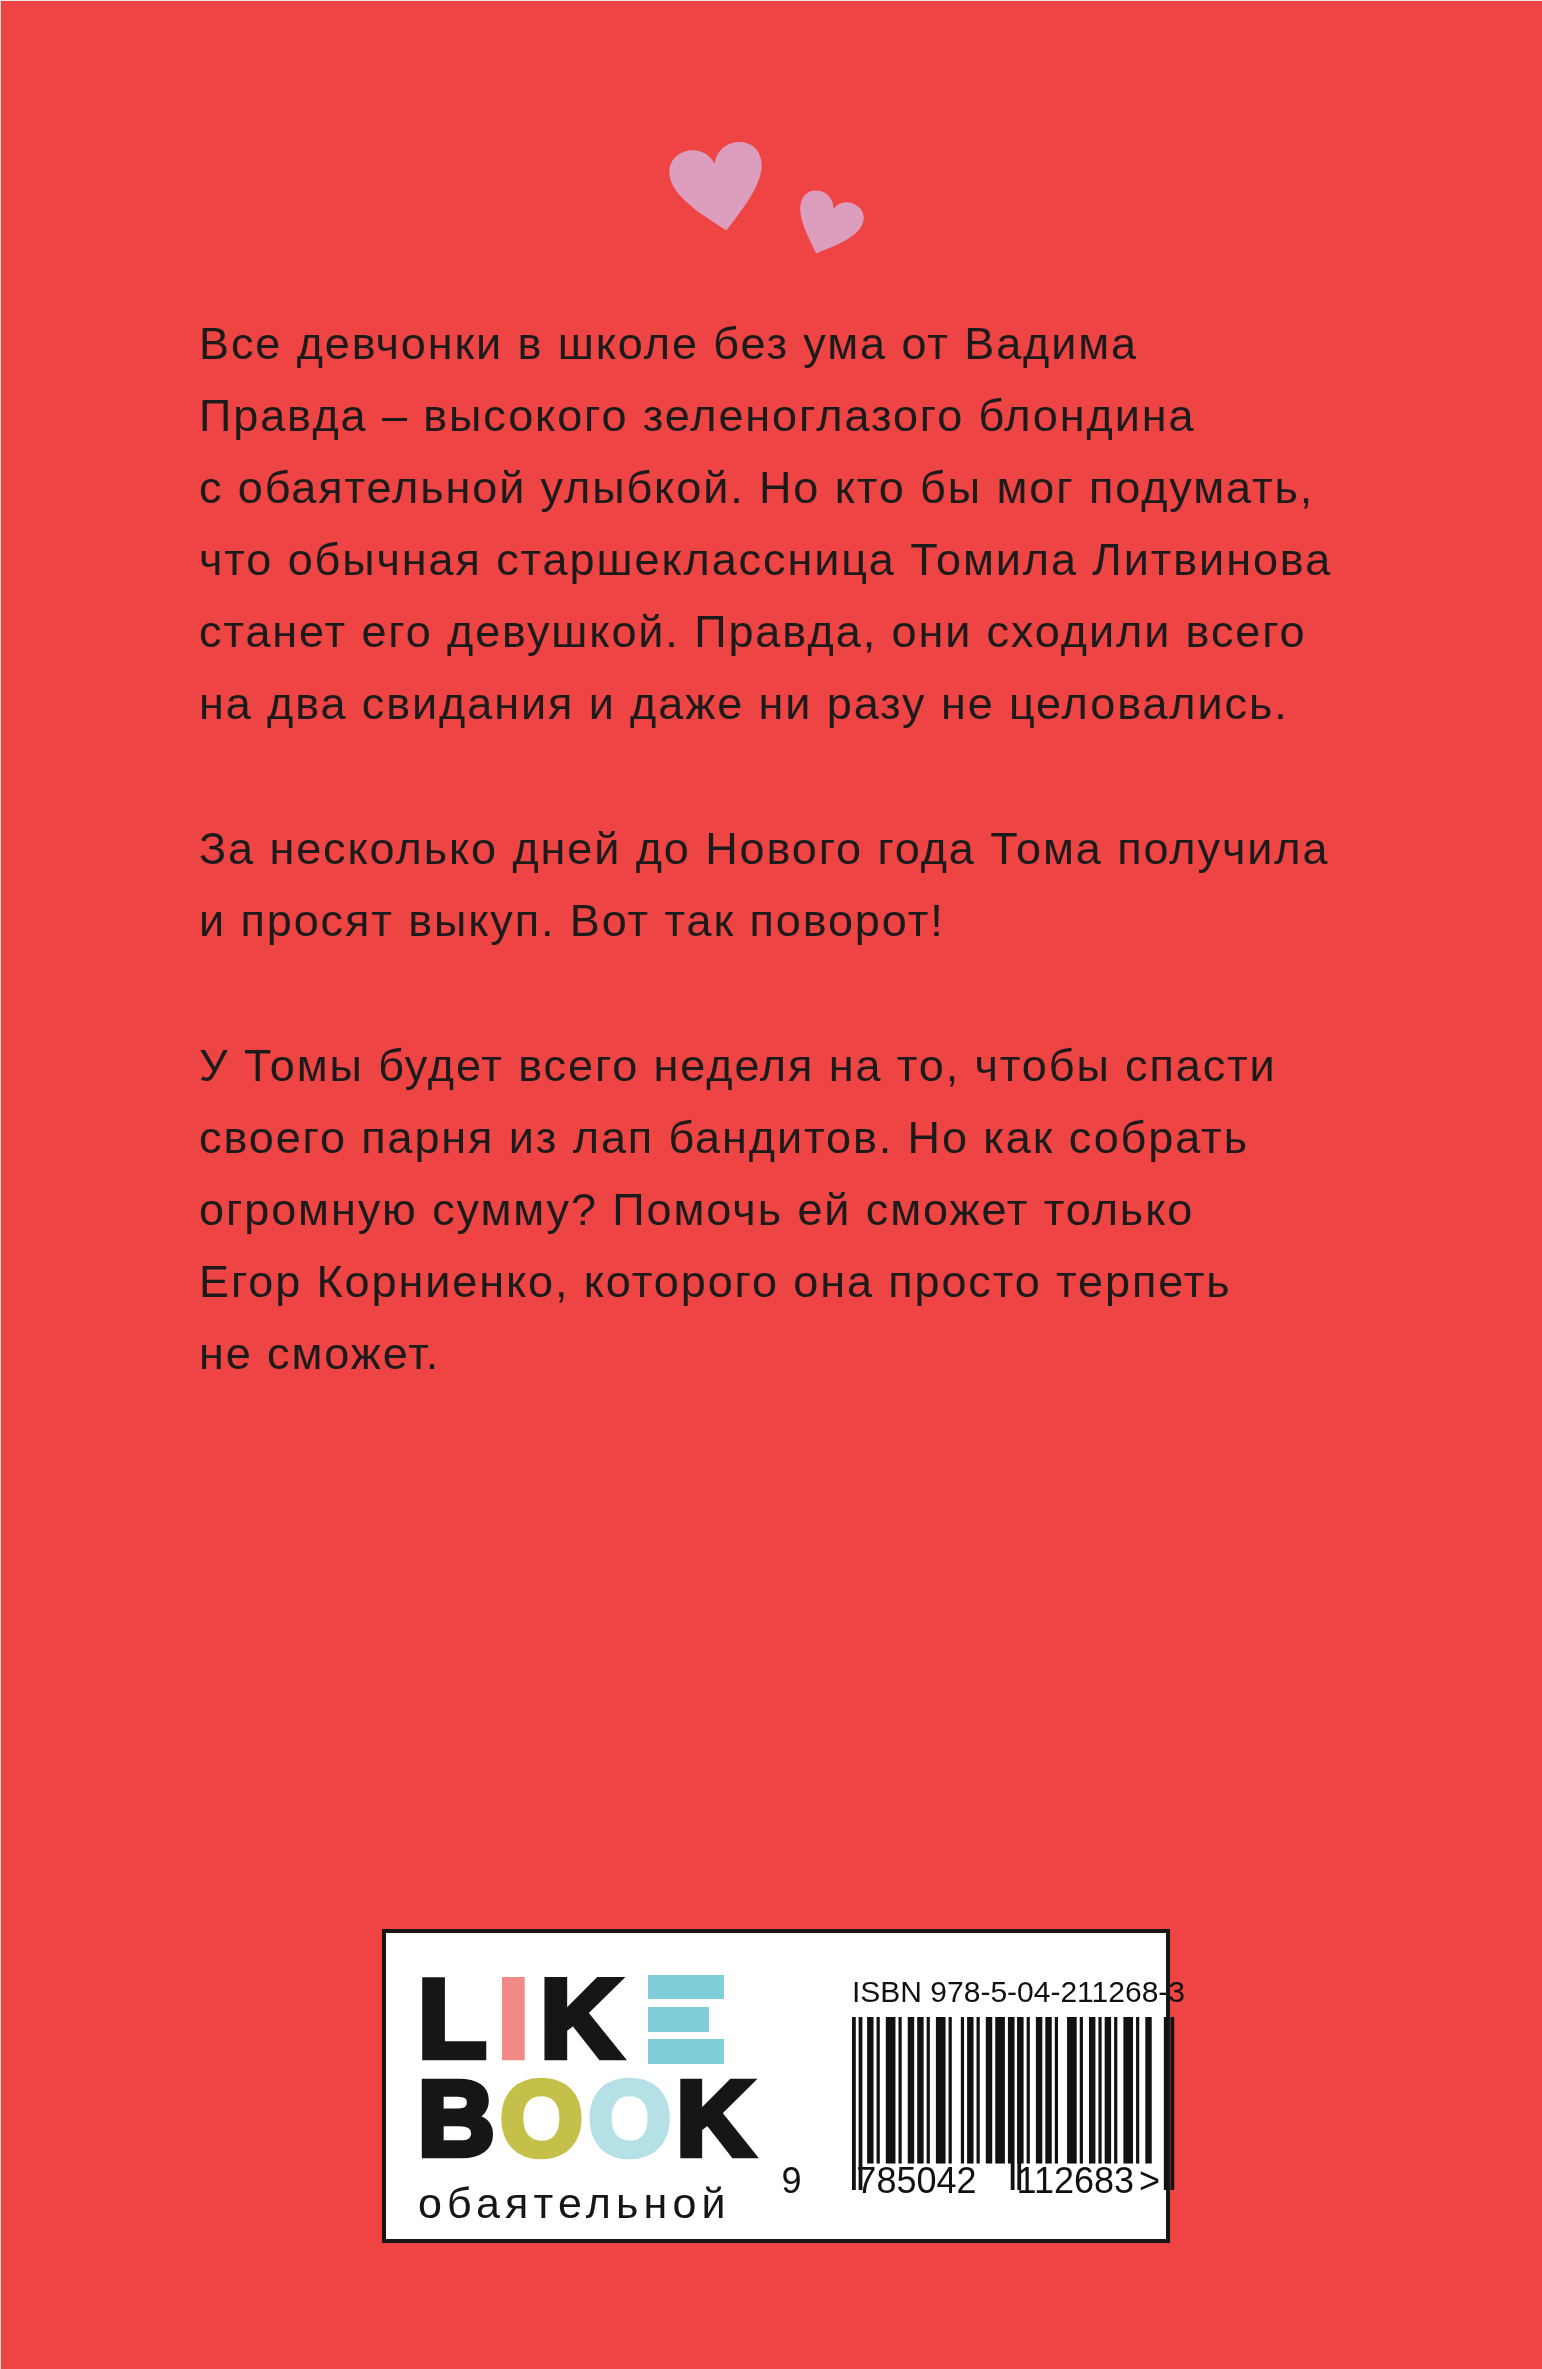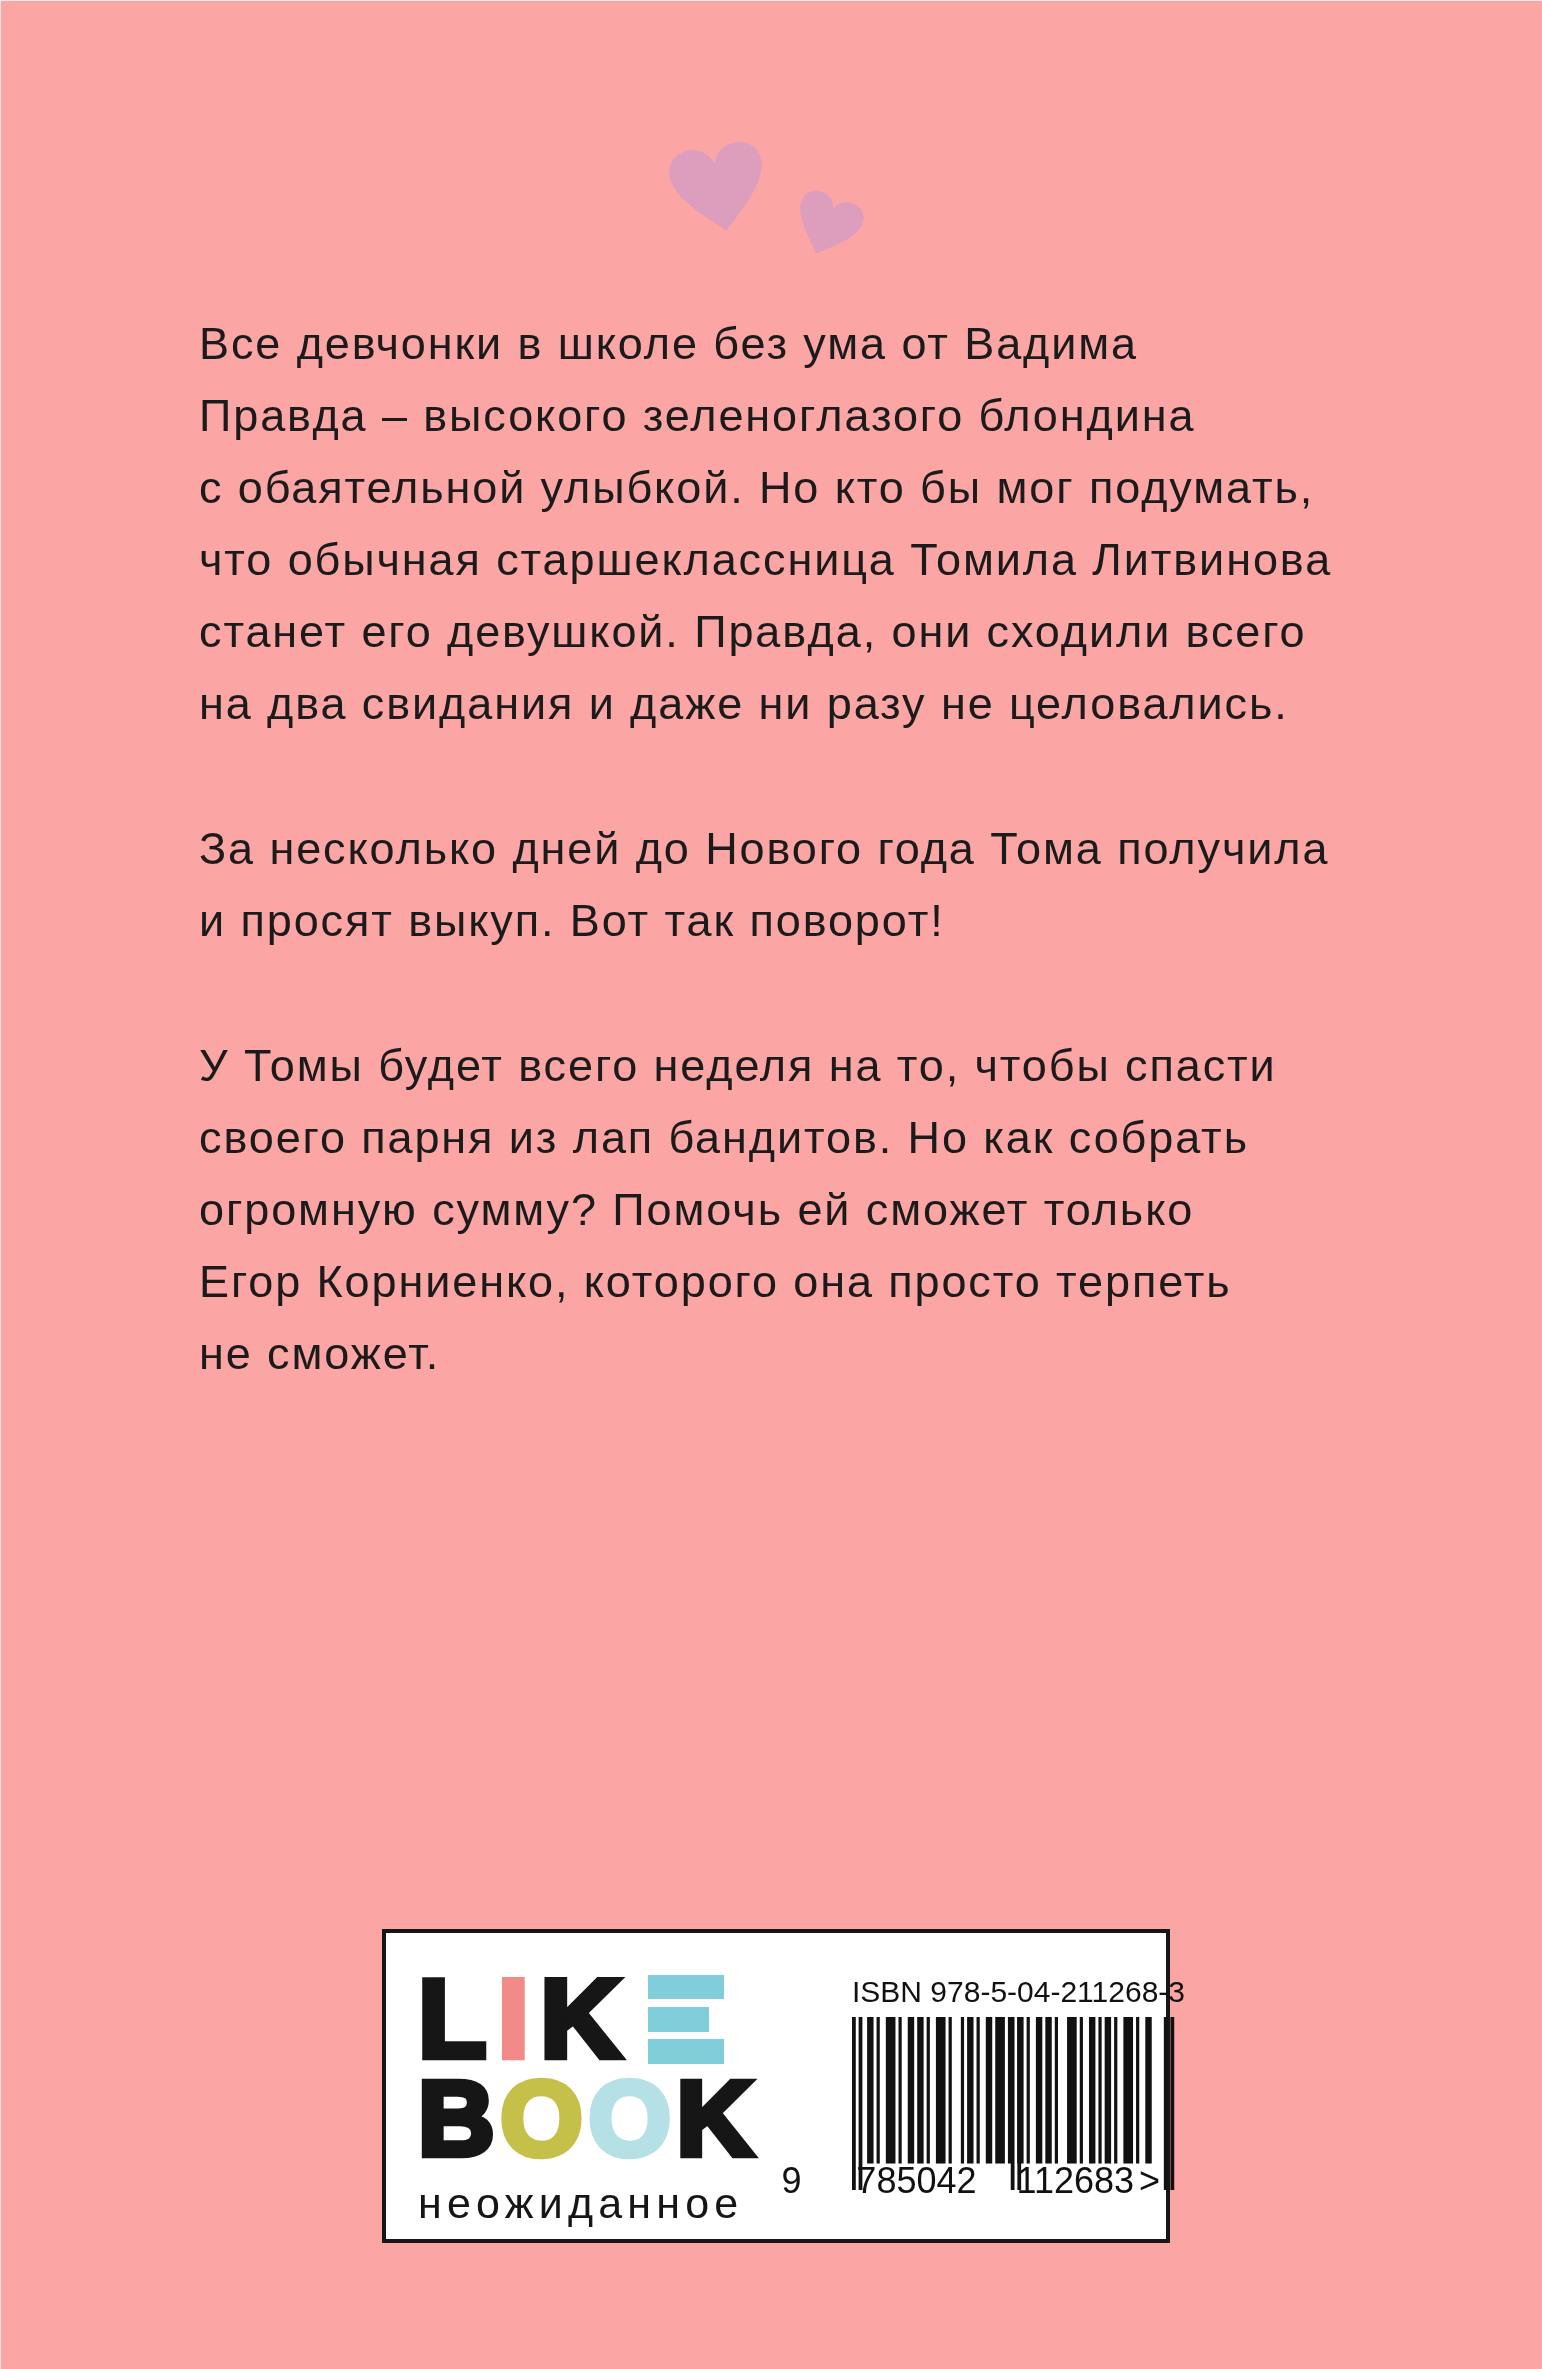--- a/index.html
+++ b/index.html
@@ -1,19 +1,19 @@
 <!DOCTYPE html>
 <html style="--black: #161616; --coral: #f28b87; --teal: #7fceda; --olive: #c5c04a; --lightblue: #b5e0e6; --heart: #dd9dbd; --ink: #1b1b1b;font-size:15px"><head>
 <meta charset="utf-8">
 <style>
   html,body{margin:0;padding:0;background:#ffffff;}
   .page{
     position:relative;
     width:1543px;height:2370px;
-    background:#fca5a5;
+    background:#ef4444;
     overflow:hidden;
     font-family:"Liberation Sans","DejaVu Sans",sans-serif;
     color:var(--ink,#1b1b1b);
     box-shadow:inset 0 0 0 0.9px #ececec;
   }
 
   
   .heart{position:absolute;}
   .heart-big{left:668px;top:144px;width:102px;height:89px;transform:rotate(-10deg);}
   .heart-small{left:793px;top:182px;width:68px;height:87px;transform:rotate(21deg);}
@@ -115,21 +115,21 @@
           <i class="mid"></i>
           <i></i>
         </span>
       </div>
       <div class="logo-row logo-row2">
         <span class="glyph c-black">B</span>
         <span class="glyph c-olive">O</span>
         <span class="glyph c-lightblue">O</span>
         <span class="glyph c-black">K</span>
       </div>
-      <div class="logo-subtitle">неожиданное</div>
+      <div class="logo-subtitle">обаятельной</div>
     </div>
 
     <div class="barcode">
       <div class="isbn">ISBN 978-5-04-211268-3</div>
       <svg class="bars" id="barcode-svg" viewBox="0 0 345 183" preserveAspectRatio="none" aria-hidden="true">
           <rect x="0" y="0" width="4" height="183"></rect>
           <rect x="7" y="0" width="4" height="183"></rect>
           <rect x="168" y="0" width="4" height="183"></rect>
           <rect x="175" y="0" width="4" height="183"></rect>
           <rect x="330" y="0" width="4" height="183"></rect>

